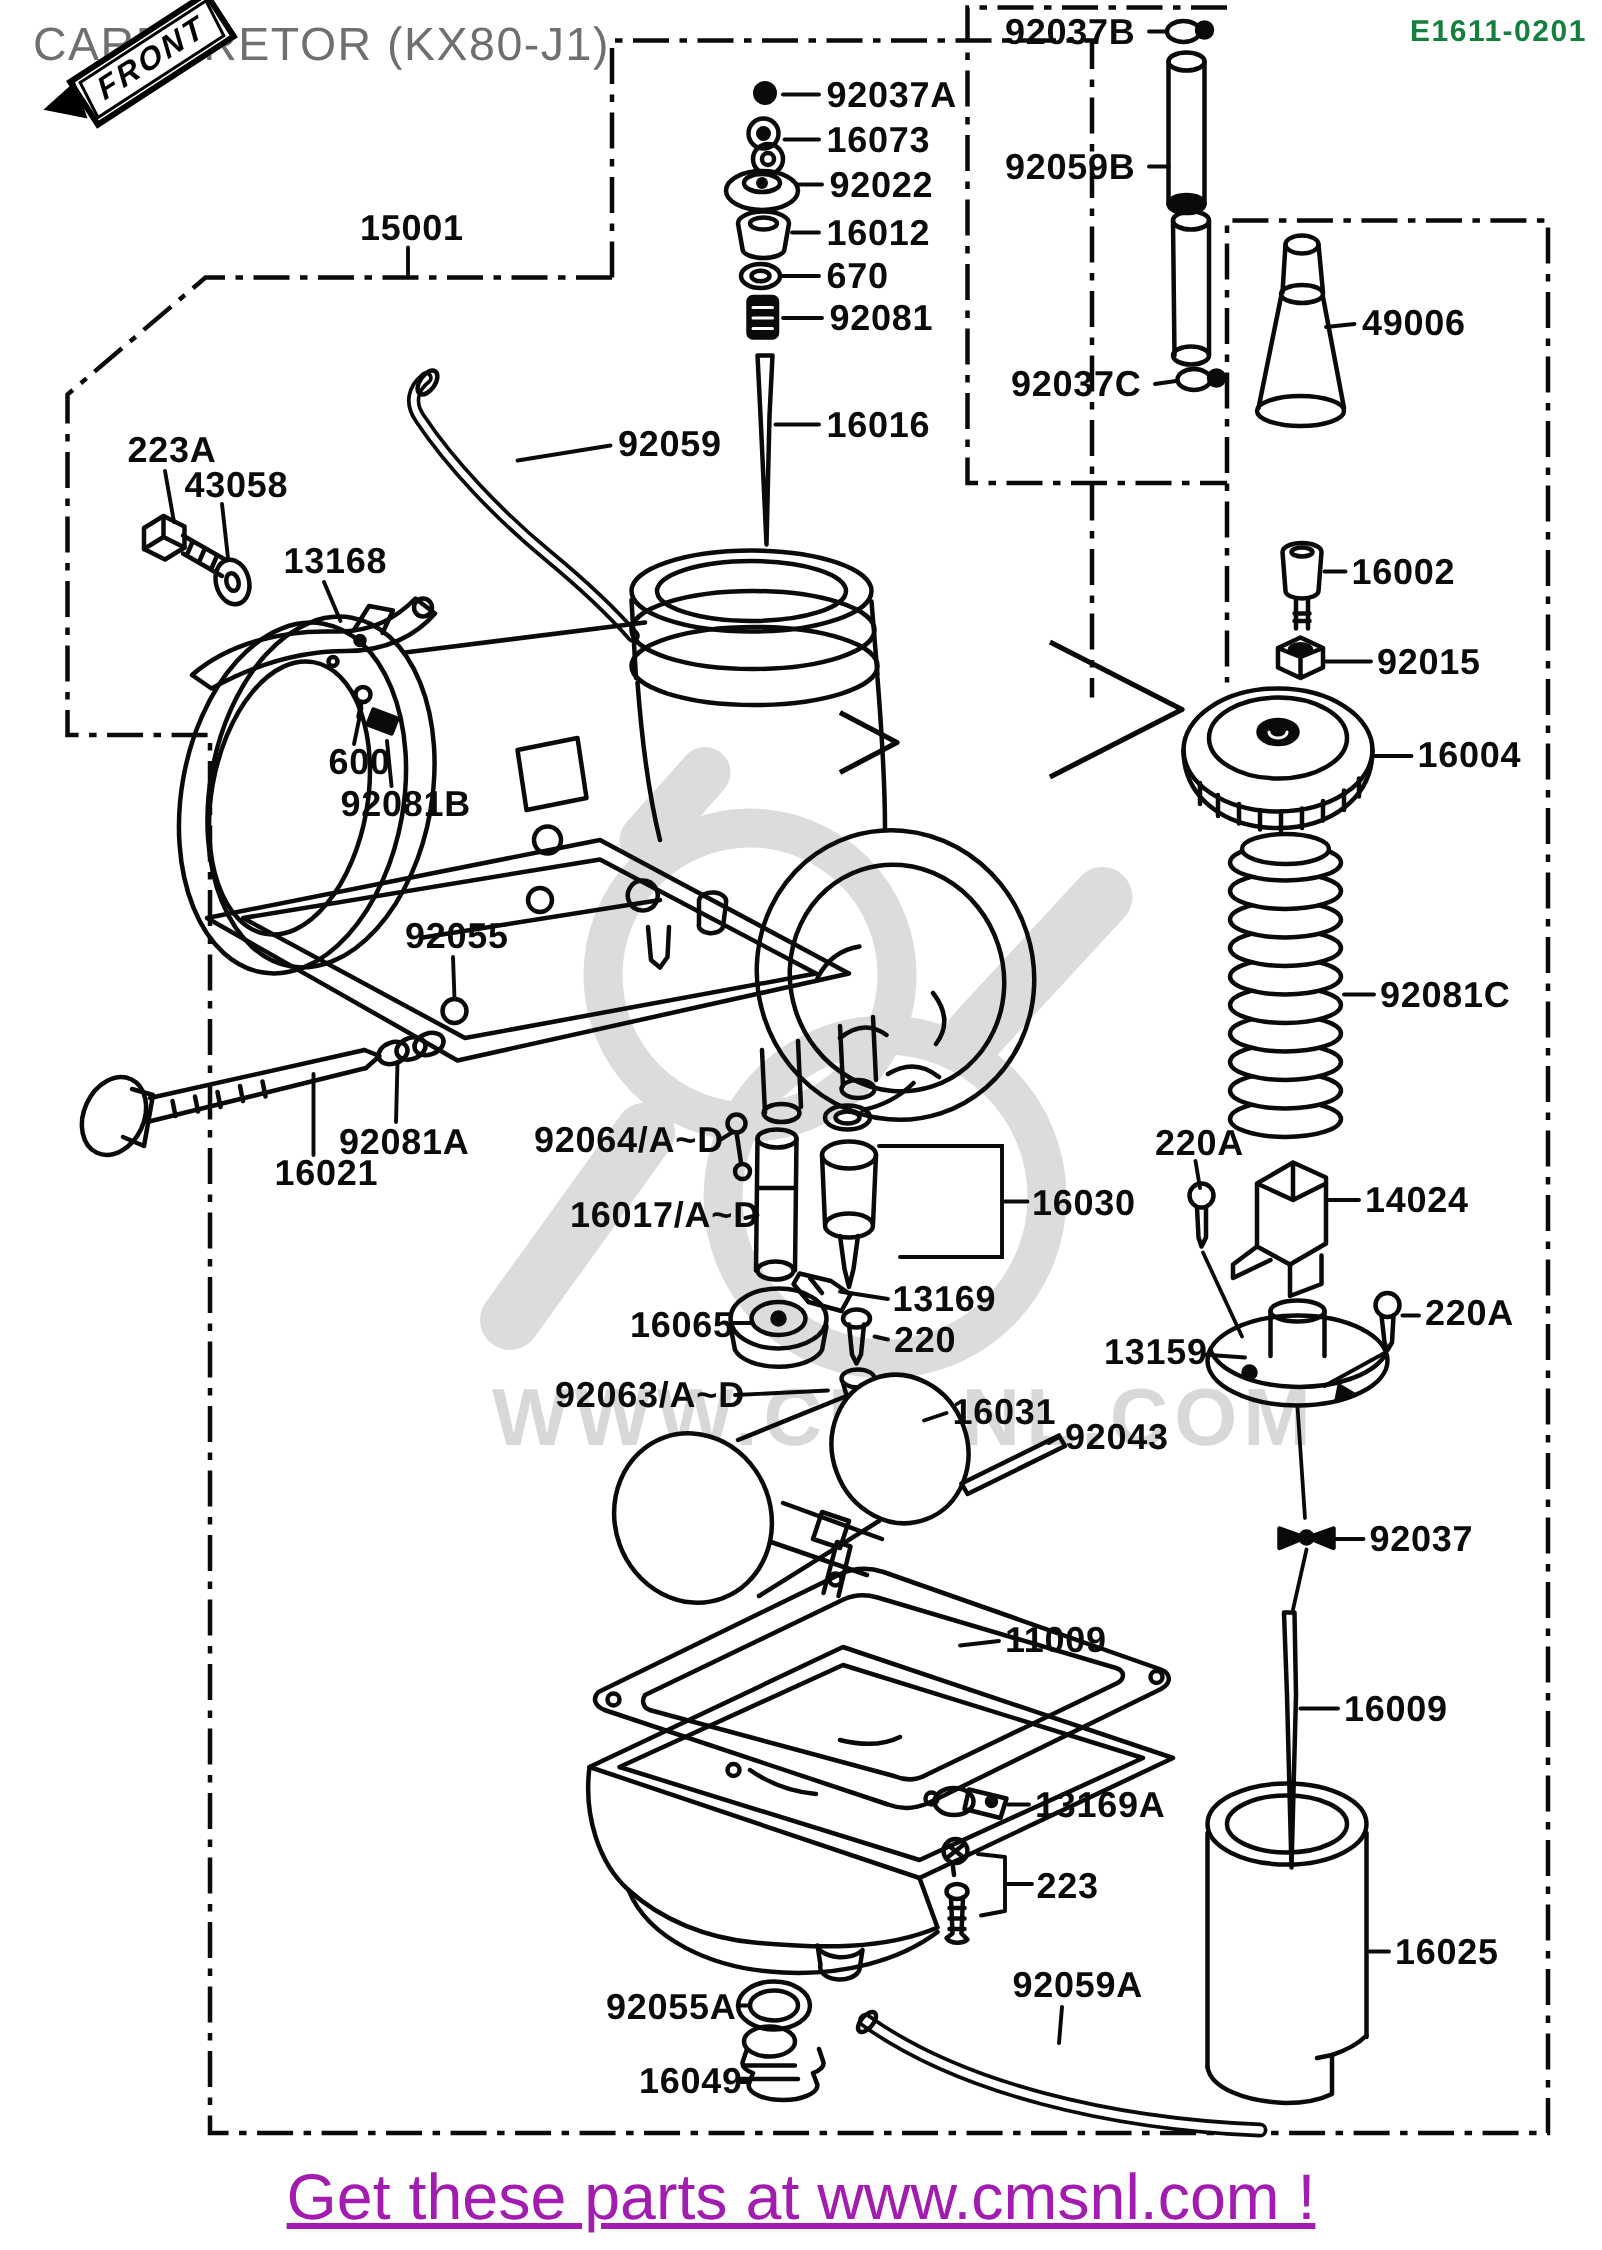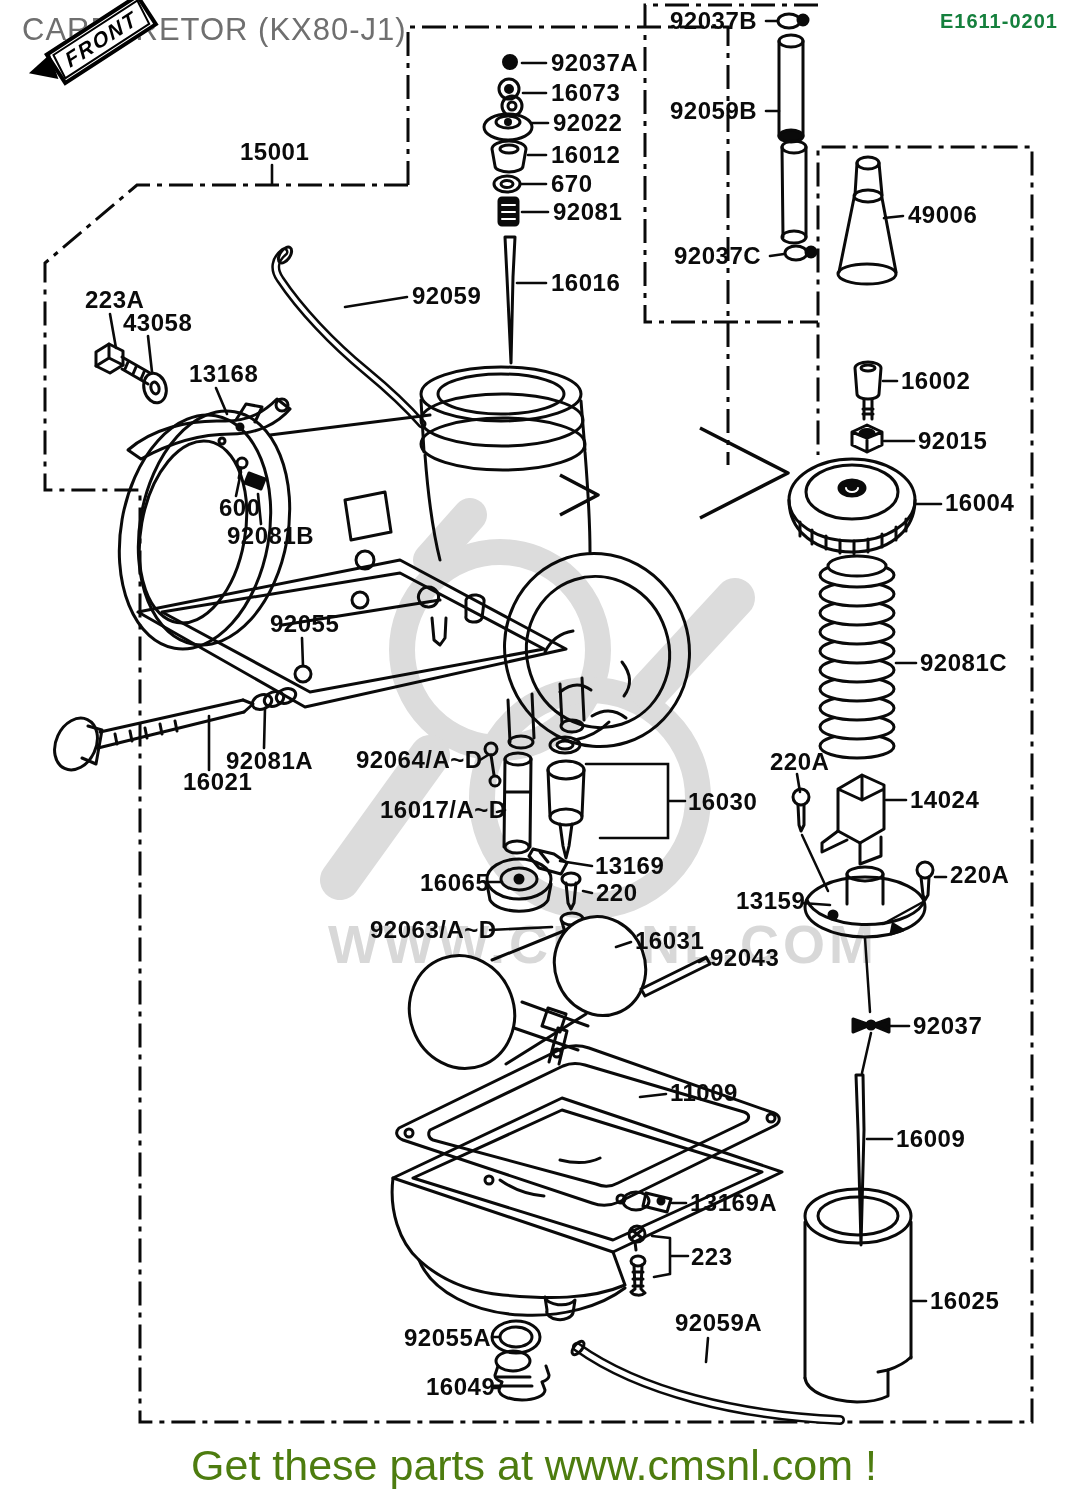--- a/index.html
+++ b/index.html
@@ -27,21 +27,21 @@
     border-top:11px solid transparent;border-bottom:15px solid transparent;
     border-right:26px solid #000;transform:rotate(14deg);
   }
   .front-plate{border:4px solid #000;background:#fff;padding:1px;display:inline-block}
   .front-inner{
     border:2px solid #000;padding:0 8px;font-weight:bold;font-style:italic;
     font-size:21px;letter-spacing:2px;transform:skewX(-6deg);
   }
   .promo{
     position:absolute;top:1441px;left:0;width:100%;text-align:center;z-index:4;
-    font-size:43px;color:#4d7c0f;white-space:nowrap;
+    font-size:43px;color:#a21caf;white-space:nowrap;text-decoration:underline;
   }
   .label{font:bold 24px "Liberation Sans",sans-serif;fill:#0b0b0b;letter-spacing:.5px}
   .wm-text{font:bold 54px "Liberation Sans",sans-serif;fill:#d8d8d8;letter-spacing:4px}
 </style>
 </head>
 <body>
 
 <svg id="wm" class="layer" width="1068" height="1500" viewBox="0 0 1068 1500">
   <g stroke="#dcdcdc" fill="none">
     <circle cx="500" cy="650" r="98" stroke-width="26"></circle>

